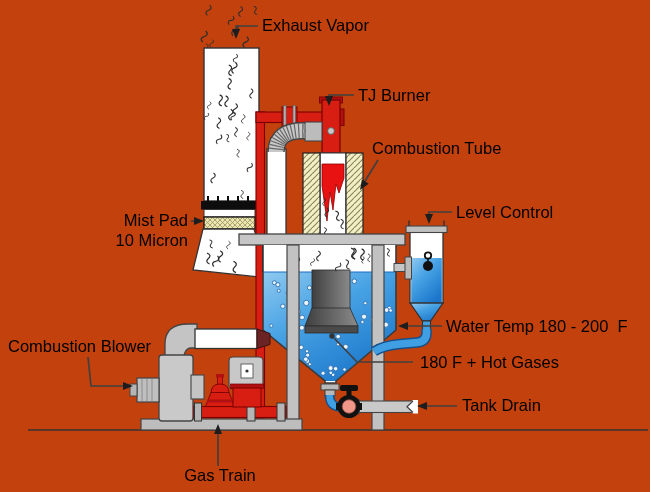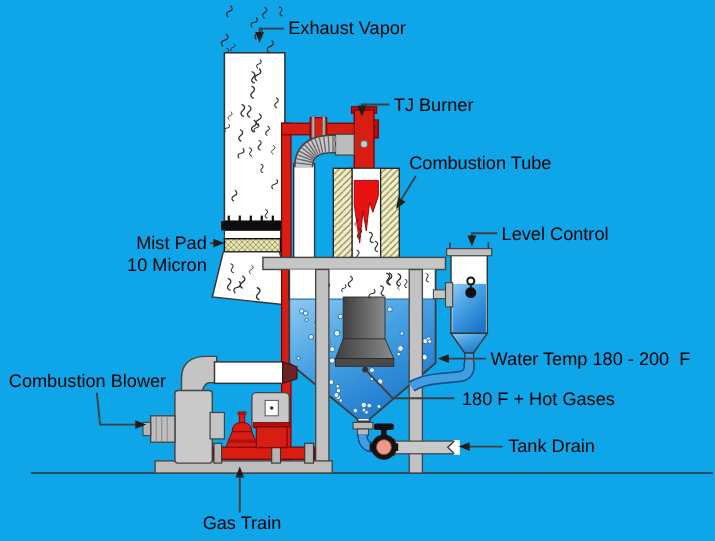--- a/index.html
+++ b/index.html
@@ -1,16 +1,16 @@
 <!DOCTYPE html>
 <html><head>
 <meta charset="utf-8">
 <style>
   html,body{margin:0;padding:0;background:#fff;}
-  #stage{position:relative;width:650px;height:492px;background:#0ea5e9;overflow:hidden;
+  #stage{position:relative;width:650px;height:492px;background:#c2410c;overflow:hidden;
          font-family:"Liberation Sans", sans-serif;}
   svg{position:absolute;left:0;top:0;}
   text{font-family:"Liberation Sans", sans-serif;font-size:16.5px;fill:#000;}
 </style>
 </head>
 <body>
 
 <div id="stage">
 <svg id="diagram" width="650" height="492" viewBox="0 0 650 492">
   <defs>

